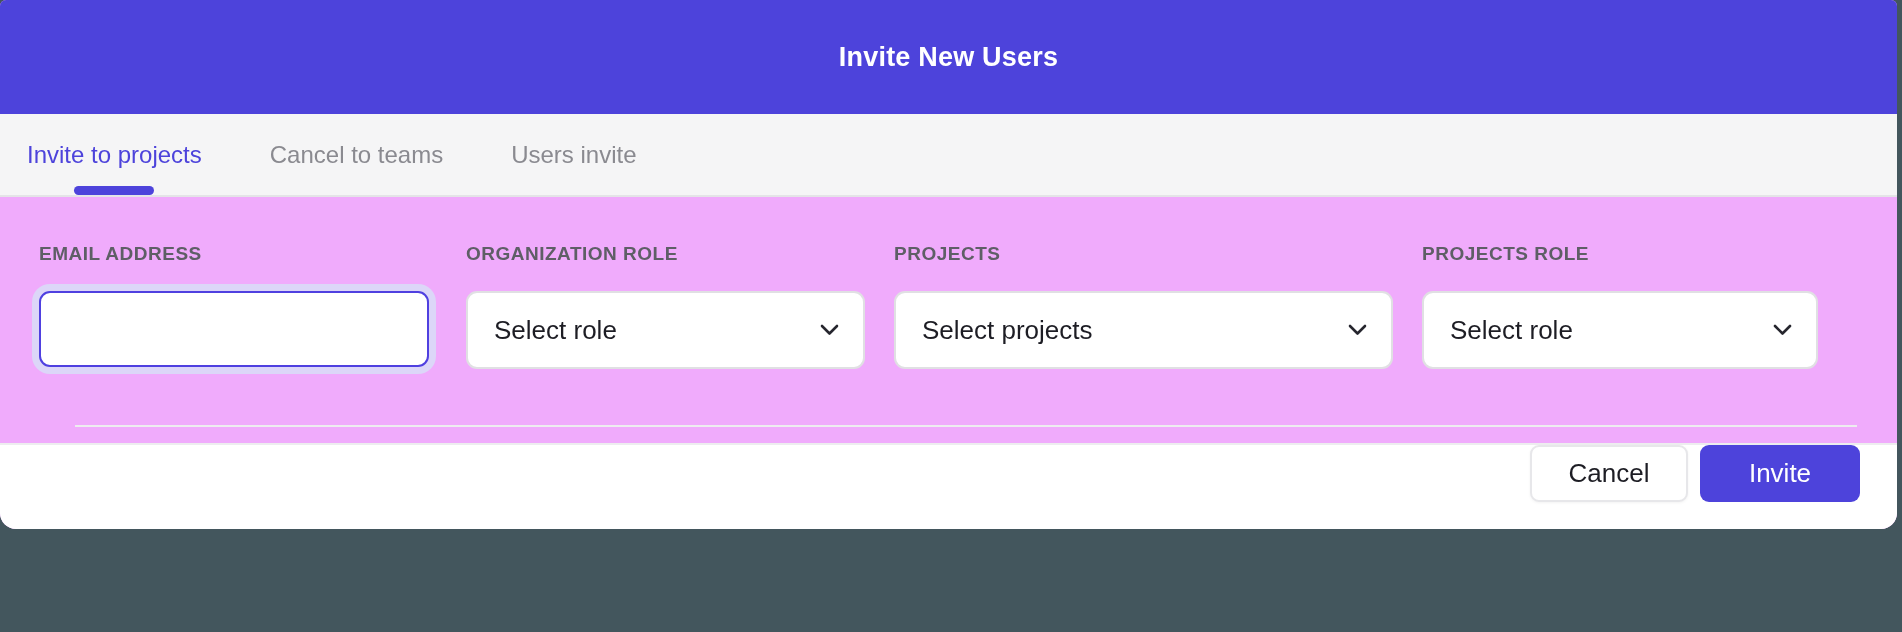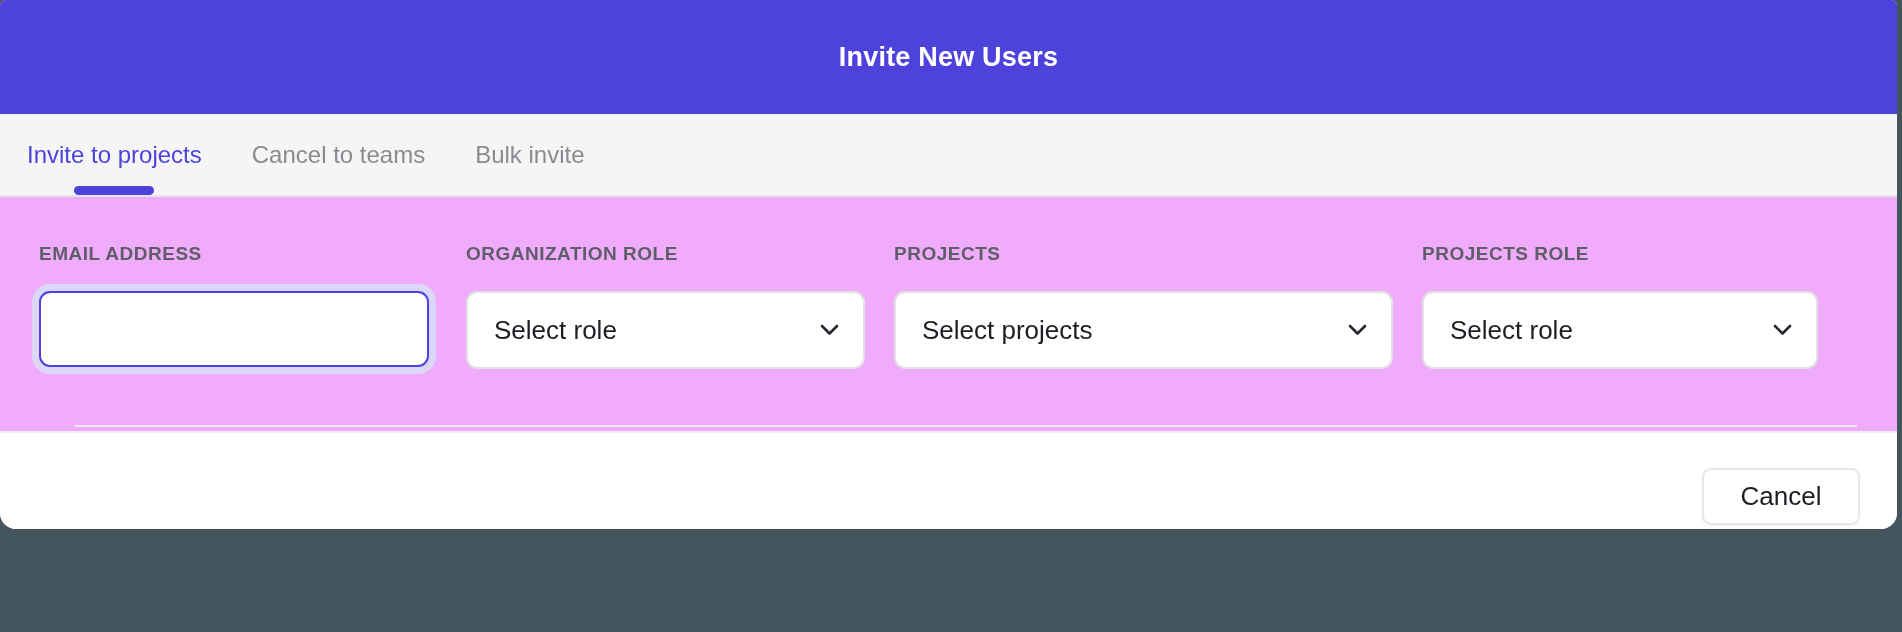--- a/index.html
+++ b/index.html
@@ -30,37 +30,37 @@
     display:flex;align-items:center;justify-content:center;
   }
   .modal-title{
     color:#ffffff;font-size:27px;font-weight:700;letter-spacing:0.2px;
   }
   .tabbar{
     height:83px;flex:0 0 83px;
     background:#F5F5F6;
     border-bottom:2px solid #E4E4E7;
     display:flex;align-items:center;
-    padding-left:27px;gap:50px;
+    padding-left:27px;gap:68px;
   }
   .tab{
     position:relative;height:100%;
     display:flex;align-items:center;
     font-size:24px;color:#8A8A90;cursor:pointer;white-space:nowrap;
   }
   .tab.active{color:var(--accent);}
   .tab-indicator{
     position:absolute;bottom:0;left:50%;
     transform:translateX(-50%);
     width:80px;height:9px;border-radius:5px;
     background:var(--accent);
   }
   .content{
     flex:1 1 auto;
-    padding:46px 40px 4px 39px;
+    padding:46px 40px 16px 39px;
   }
   .fields-row{display:flex;gap:29px;}
   .field{display:flex;flex-direction:column;}
   .field.w1{width:398px;}
   .field.w2{width:399px;}
   .field.w3{width:499px;}
   .field.w4{width:396px;}
   .field-label{
     font-size:19px;font-weight:700;letter-spacing:0.5px;
     color:#5E5E66;margin-bottom:26px;white-space:nowrap;
@@ -97,21 +97,21 @@
     font-family:"Liberation Sans",sans-serif;
   }
   .add-label{font-size:22px;font-weight:600;color:#46464D;white-space:nowrap;}
   .add-rule{
     flex:1;height:2px;background:#EDEDEF;
     margin-left:36px;margin-right:0;
   }
   .modal-footer{
     flex:0 0 128px;height:128px;
     border-top:2px solid #EDEDEF;
-    display:flex;align-items:center;justify-content:flex-end;
+    display:flex;align-items:flex-start;justify-content:flex-end;
     gap:12px;padding-right:37px;
     background:#ffffff;
   }
   .btn{
     height:57px;border-radius:9px;
     display:flex;align-items:center;justify-content:center;
     font-size:26px;cursor:pointer;
     font-family:"Liberation Sans",sans-serif;
   }
   .btn-cancel{
@@ -134,21 +134,21 @@
 
   <div class="tabbar">
     <div class="tab active">
       <span>Invite to projects</span>
       <span class="tab-indicator"></span>
     </div>
     <div class="tab">
       <span>Cancel to teams</span>
     </div>
     <div class="tab">
-      <span>Bulk invite</span>
+      <span>Users invite</span>
     </div>
   </div>
 
   <div class="content">
     <div class="fields-row">
 
       <div class="field w1">
         <div class="field-label">EMAIL ADDRESS</div>
         <input class="email-input" type="text" value="" style="">
       </div>
@@ -191,15 +191,16 @@
 
     </div>
 
     <div class="add-row">
       <span class="add-rule"></span>
     </div>
   </div>
 
   <div class="modal-footer">
     <button class="btn btn-cancel">Cancel</button>
+    <button class="btn btn-invite">Invite</button>
   </div>
 
 </div>
 
 </body></html>

